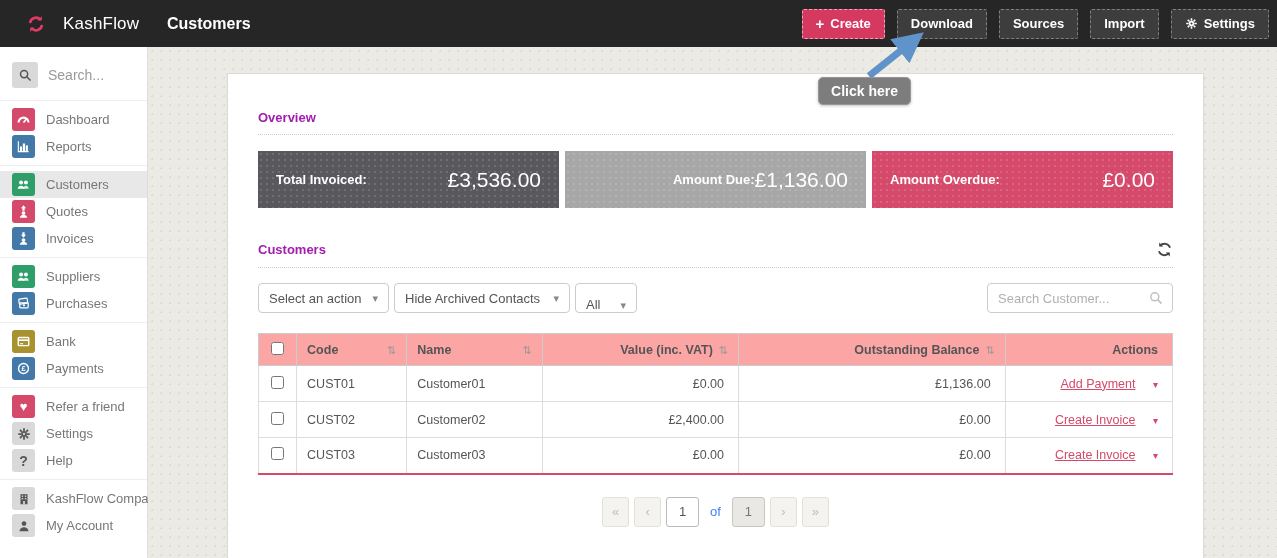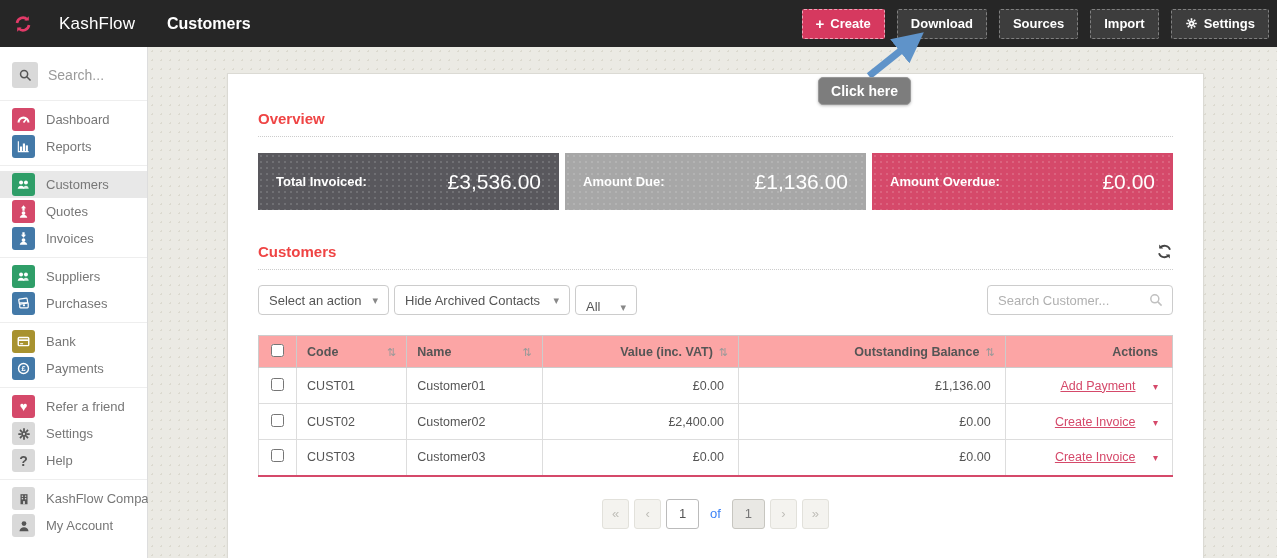--- a/index.html
+++ b/index.html
@@ -1,21 +1,21 @@
 <!DOCTYPE html>
 <html><head>
 <meta charset="utf-8">
 <style>
   * { box-sizing: border-box; margin: 0; padding: 0; }
   html,body { width:1277px; height:558px; overflow:hidden; }
   body { font-family:"Liberation Sans", sans-serif; background:#ebeae4; position:relative; }
 
   
   .topbar { height:47px; background:#262626; display:flex; align-items:center; position:relative; z-index:2; }
-  .brand { width:148px; display:flex; align-items:center; gap:26px; padding-left:13px; flex:none; }
+  .brand { width:148px; display:flex; align-items:center; gap:17px; padding-left:26px; flex:none; }
   .brand-name { color:#fff; font-size:17px; letter-spacing:.2px; }
   .page-title { color:#fff; font-size:16px; font-weight:bold; margin-left:19px; }
   .tb-actions { margin-left:auto; display:flex; gap:12px; padding-right:8px; }
   .tb-btn { height:30px; padding:0 13px; background:#3d3d3d; border:1px dashed rgba(255,255,255,.35);
             color:#fff; font-size:13px; font-weight:bold; border-radius:2px; cursor:pointer;
             display:flex; align-items:center; gap:6px; font-family:inherit; }
   .tb-btn.primary { background:#d6395f; border-color:rgba(255,255,255,.55); }
   .plus-glyph::before { content:"+"; font-size:15px; font-weight:bold; }
 
   
@@ -43,21 +43,21 @@
   .t-green { background:#2f9e68; }
   .t-gold  { background:#a8922f; }
   .t-grn2  { background:#44a244; }
   .t-gray  { background:#d9d9d9; }
   .glyph-heart::before { content:"♥"; color:#fff; font-size:13px; line-height:1; }
   .glyph-q::before { content:"?"; color:#555; font-size:14px; font-weight:bold; line-height:1; }
 
   
   .card { position:absolute; left:79px; top:26px; width:977px; height:560px;
           background:#fff; border:1px solid #dbdad4; box-shadow:0 1px 2px rgba(0,0,0,.04); padding:36px 30px 0 30px; }
-  .sec-head { font-size:15px; font-weight:bold; color:#ef4444; padding-bottom:9px; border-bottom:1px dotted #ccc;
+  .sec-head { font-size:13px; font-weight:bold; color:#a21caf; padding-bottom:9px; border-bottom:1px dotted #ccc;
               display:flex; align-items:center; }
   .refresh-btn { margin-left:auto; background:none; border:none; cursor:pointer; display:flex; }
 
   .stats { display:flex; gap:6px; margin-top:16px; }
   .stat { flex:1; height:57px; display:flex; align-items:center; justify-content:space-between; padding:0 18px;
           background-image:radial-gradient(rgba(255,255,255,.14) 1px, transparent 1px); background-size:6px 6px; }
   .stat-label { color:#fff; font-size:13px; font-weight:bold; }
   .stat-value { color:#fff; font-size:21px; }
 
   .cust-head { margin-top:33px; }
@@ -323,21 +323,21 @@
 
       <div class="sec-head">
         <span>Overview</span>
       </div>
 
       <div class="stats">
         <div class="stat" style="background-color: rgb(89, 88, 93);">
           <span class="stat-label">Total Invoiced:</span>
           <span class="stat-value">£3,536.00</span>
         </div>
-        <div class="stat" style="background-color: rgb(167, 167, 167);">
+        <div class="stat" style="background-color: rgb(167, 167, 167); justify-content: flex-end;">
           <span class="stat-label">Amount Due:</span>
           <span class="stat-value">£1,136.00</span>
         </div>
         <div class="stat" style="background-color: rgb(213, 73, 106);">
           <span class="stat-label">Amount Overdue:</span>
           <span class="stat-value">£0.00</span>
         </div>
       </div>
 
       <div class="sec-head cust-head">

